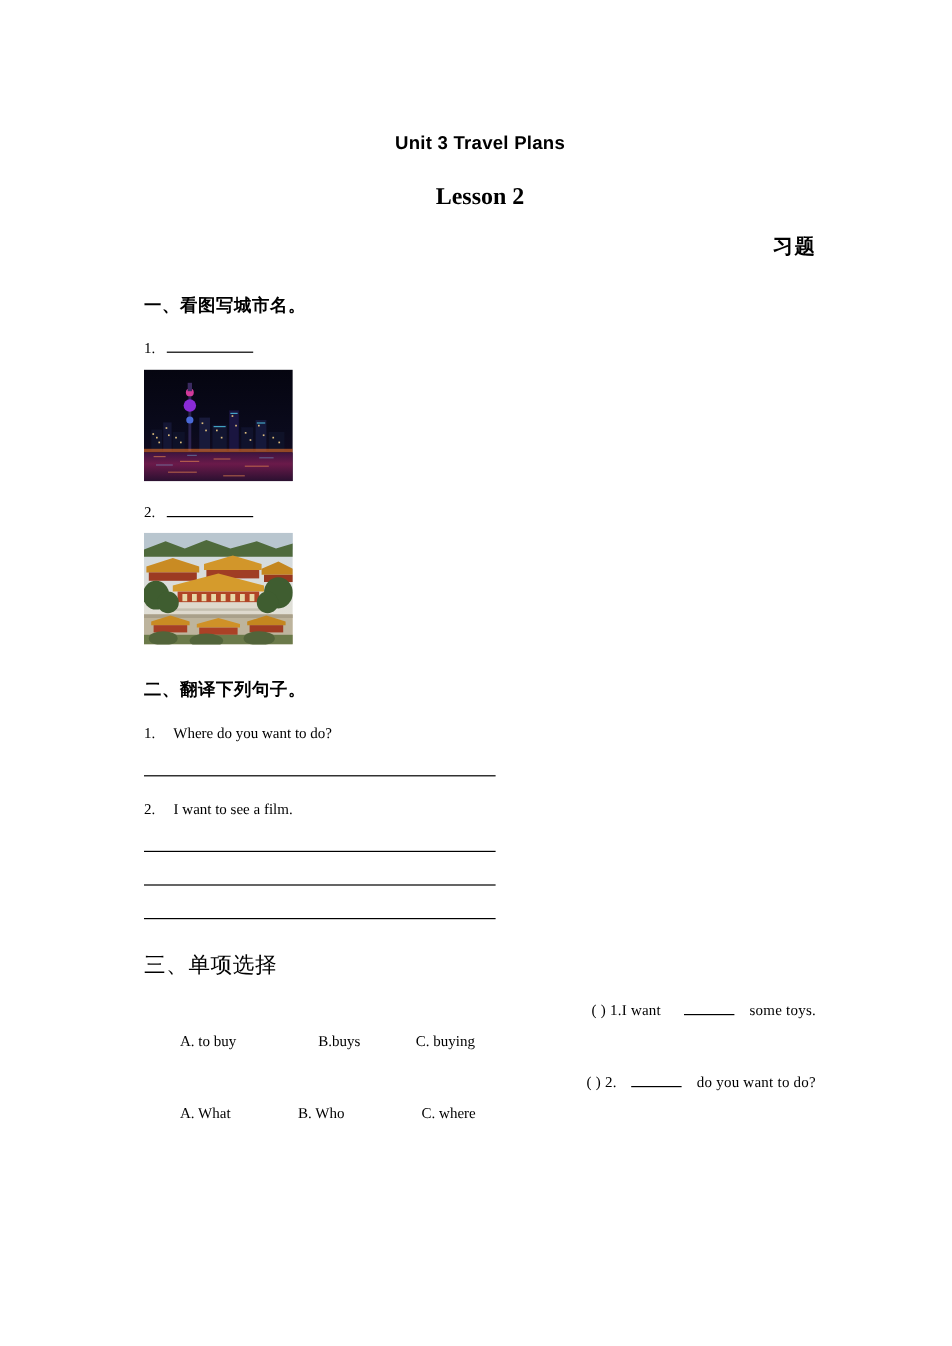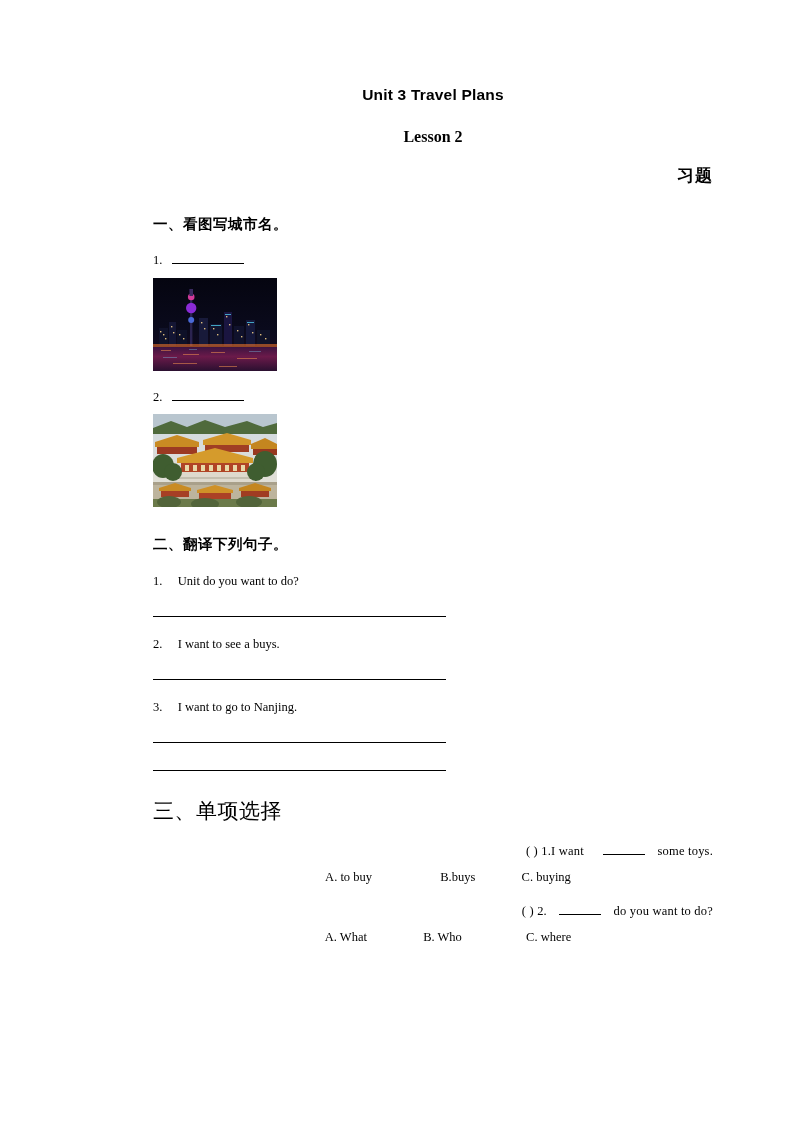--- a/index.html
+++ b/index.html
@@ -18,38 +18,37 @@
   .page {
     position: relative;
     width: 793px;
     height: 1122px;
     box-sizing: border-box;
     padding: 0;
   }
   .content {
     position: absolute;
     left: 120px;
-    top: 86px;
+    top: 111px;
     width: 560px;
-    margin-left: 33px;
   }
   .doc-title {
     font-family: "Liberation Sans", sans-serif;
     font-weight: bold;
     font-size: 15.5px;
     text-align: center;
     margin: 0 0 0 0;
     padding-left: 0px;
     letter-spacing: 0.2px;
     width: 560px;
   }
   .doc-subtitle {
     font-family: "Liberation Serif", serif;
     font-weight: bold;
-    font-size: 16px;
+    font-size: 20px;
     text-align: center;
     margin-top: 24px;
     width: 560px;
   }
   .doc-cn-title {
     font-family: "DejaVu Sans", sans-serif;
     font-weight: bold;
     font-size: 17px;
     text-align: right;
     margin-top: 18px;
@@ -59,21 +58,21 @@
   .section-head {
     font-family: Liberation Mono, monospace;
     font-weight: bold;
     font-size: 14.5px;
     margin-top: 28px;
     letter-spacing: 0.5px;
   }
   .section-head-3 {
     font-family: "DejaVu Sans", sans-serif;
     font-weight: normal;
-    font-size: 21px;
+    font-size: 18px;
     margin-top: 26px;
     letter-spacing: 0.5px;
   }
   .q-line {
     font-size: 12.5px;
     margin-top: 18px;
     line-height: 1.4;
   }
   .blank-short {
     display: inline-block;
@@ -95,21 +94,20 @@
   .choice-q {
     font-size: 12.5px;
     margin-top: 18px;
     letter-spacing: 0.2px;
     text-align: right;
   }
   .choice-opts {
     font-size: 12.5px;
     margin-top: 11px;
     padding-left: 30px;
-    text-align: center;
   }
   .opt {
     display: inline-block;
   }
   .blank-inline {
     display: inline-block;
     width: 42px;
     border-bottom: 1px solid #000;
     height: 11px;
     vertical-align: baseline;
@@ -295,36 +293,31 @@
           <ellipse cx="96" cy="88" rx="13" ry="6"></ellipse>
         </g>
       </svg>
     </div>
 
     <div class="section-head">二、翻译下列句子。</div>
 
     <div class="trans-item">
       <span>1.</span>
       <span class="sp2"></span>
-      <span>Unit do you want to do?</span>
+      <span>Where do you want to do?</span>
     </div>
     <div class="answer-rule"></div>
 
     <div class="trans-item">
       <span>2.</span>
       <span class="sp2"></span>
-      <span>I want to see a buys.</span>
+      <span>I want to see a film.</span>
     </div>
     <div class="answer-rule"></div>
 
-    <div class="trans-item">
-      <span>3.</span>
-      <span class="sp2"></span>
-      <span>I want to go to Nanjing.</span>
-    </div>
     <div class="answer-rule"></div>
 
     <div class="answer-rule"></div>
 
     <div class="section-head-3">三、单项选择</div>
 
     <div class="choice-q">
       <span>(    )</span>
       <span>1.</span><span>I want</span>
       <span class="sp3"></span><span class="blank-inline"></span>

